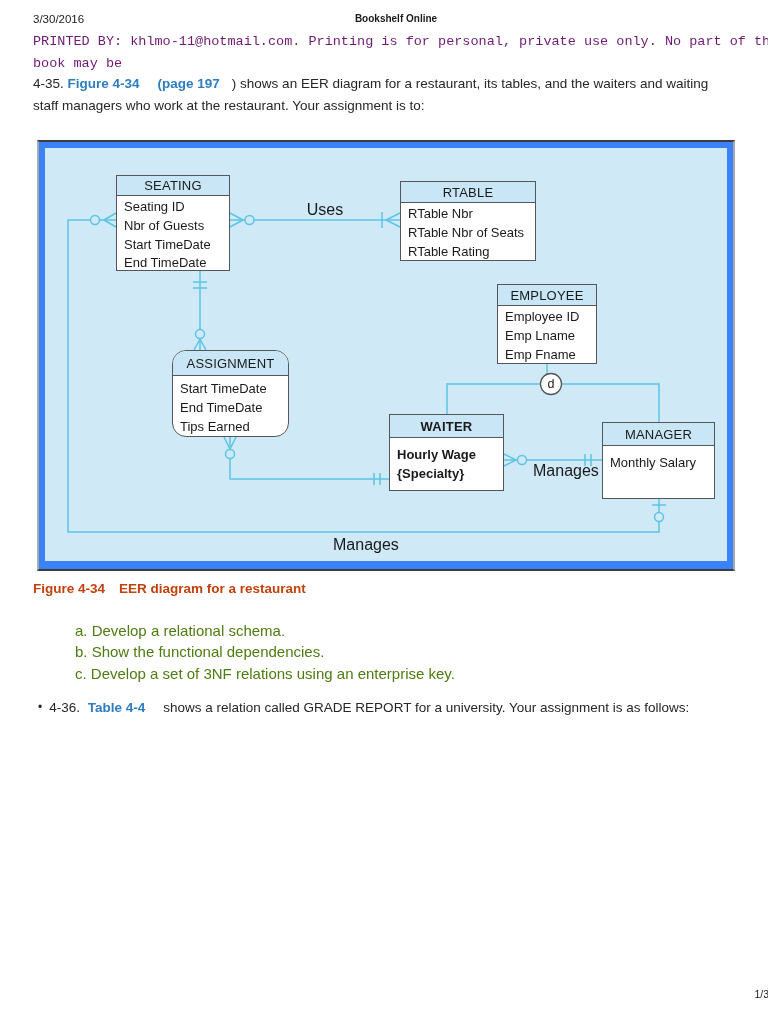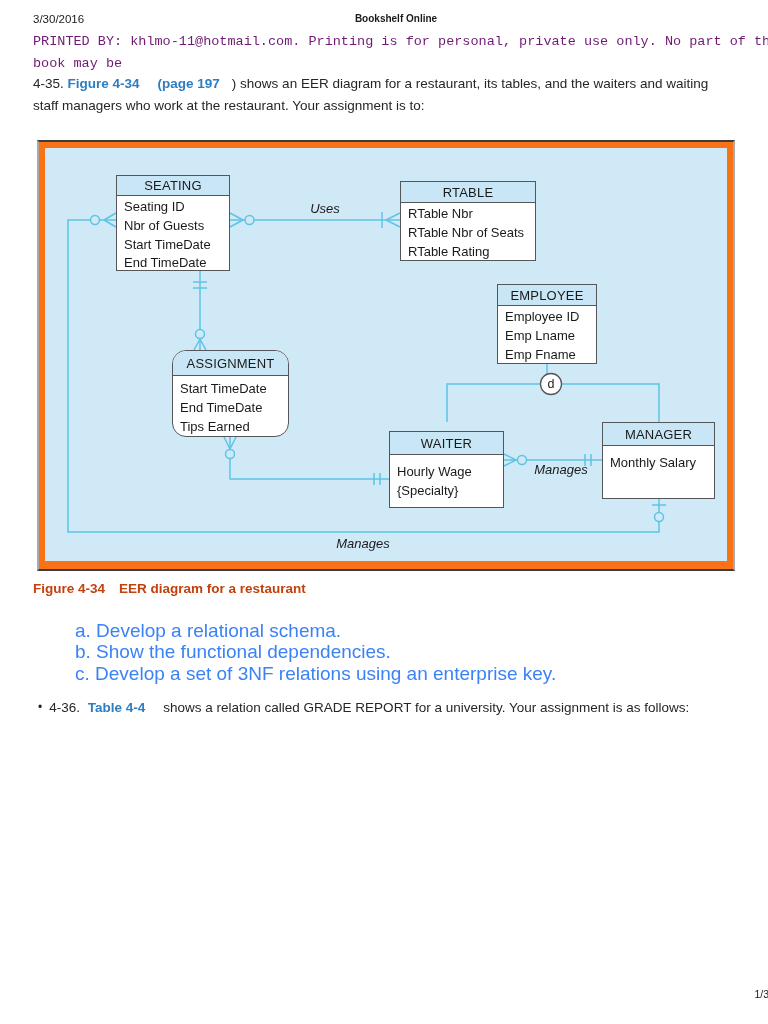--- a/index.html
+++ b/index.html
@@ -14,21 +14,21 @@
   .hdr-title{position:absolute;left:0;top:13px;width:100%;text-align:center;font-size:10px;font-weight:bold;color:#1a1a1a;}
   
   .notice{position:absolute;left:33px;top:31px;font-size:13.5px;line-height:21.5px;color:#701a75;font-family:Liberation Mono, monospace;}
   .q435{position:absolute;left:33px;top:73px;font-size:13.5px;line-height:21.5px;color:#262626;}
   .link{color:#2d7dc1;font-weight:bold;text-decoration:none;cursor:pointer;}
   .gap-lg{margin-right:18px;}
   .gap-md{margin-right:12px;}
   
   .figure-frame{
     position:absolute;left:37px;top:140px;width:698px;height:431px;
-    background:#f97316;border:2px solid;border-color:#3c3c3e #a9a9a9;
+    background:#3b82f6;border:2px solid;border-color:#3c3c3e #a9a9a9;
     box-sizing:border-box;
   }
   .figure-panel{
     position:absolute;left:6px;top:6px;width:682px;height:413px;
     background:#cfe9f7;
   }
   .fig-abs{position:absolute;left:0;top:0;width:698px;height:431px;}
   svg.wires{position:absolute;left:0;top:0;pointer-events:none;}
   
   .entity{
@@ -38,29 +38,29 @@
   .entity .e-head{
     background:#c8e6f5;border-bottom:1.5px solid #55565a;
     text-align:center;display:flex;align-items:center;justify-content:center;
     letter-spacing:.2px;
   }
   .entity .e-body{padding:2px 0 0 7px;}
   .entity .attr{line-height:18.8px;white-space:nowrap;}
   .entity .attr.key{text-underline-offset:2px;}
   .entity.rounded{border-radius:14px;overflow:hidden;}
   
-  .rel-label{position:absolute;font-size:13px;color:#1a1a1a;text-align:center;font-style:italic;}
+  .rel-label{position:absolute;font-size:16px;color:#1a1a1a;text-align:center;}
   .d-label{
     position:absolute;font-size:12.5px;color:#1a1a1a;text-align:center;
     width:21px;height:21px;line-height:21px;
   }
   
   .caption{position:absolute;left:33px;top:581px;font-size:13.5px;font-weight:bold;color:#c2410c;}
   .caption .cap-label{margin-right:14px;}
-  .tasks{position:absolute;left:75px;top:620px;font-size:19px;line-height:21.3px;color:#3b82f6;}
+  .tasks{position:absolute;left:75px;top:620px;font-size:15px;line-height:21.3px;color:#4d7c0f;}
   .q436{position:absolute;left:38px;top:700px;font-size:13.5px;color:#262626;}
   .q436 .bullet{margin-right:7px;font-size:12px;vertical-align:1px;}
   
   .footer-url{position:absolute;left:33px;top:988px;font-size:10.5px;color:#1a1a1a;}
   .footer-page{position:absolute;right:23px;top:988px;font-size:10.5px;color:#1a1a1a;}
 </style>
 </head>
 <body>
 
 <div class="page">
@@ -161,21 +161,21 @@
 
       <div class="entity rounded" style="left:133px;top:208px;width:117px;height:87px;">
         <div class="e-head" style="height:24px;">ASSIGNMENT</div>
         <div class="e-body" style="padding-top:4px;">
           <div class="attr">Start TimeDate</div>
           <div class="attr">End TimeDate</div>
           <div class="attr">Tips Earned</div>
         </div>
       </div>
 
-      <div class="entity" style="left:350px;top:289px;width:115px;height:77px;">
+      <div class="entity" style="left:350px;top:272px;width:115px;height:77px;font-weight:bold;">
         <div class="e-head" style="height:22px;">WAITER</div>
         <div class="e-body" style="padding-top:8px;">
           <div class="attr">Hourly Wage</div>
           <div class="attr">{Specialty}</div>
         </div>
       </div>
 
       <div class="entity" style="left:563px;top:280px;width:113px;height:77px;">
         <div class="e-head" style="height:22px;text-align:right;">MANAGER</div>
         <div class="e-body" style="padding-top:8px;">

